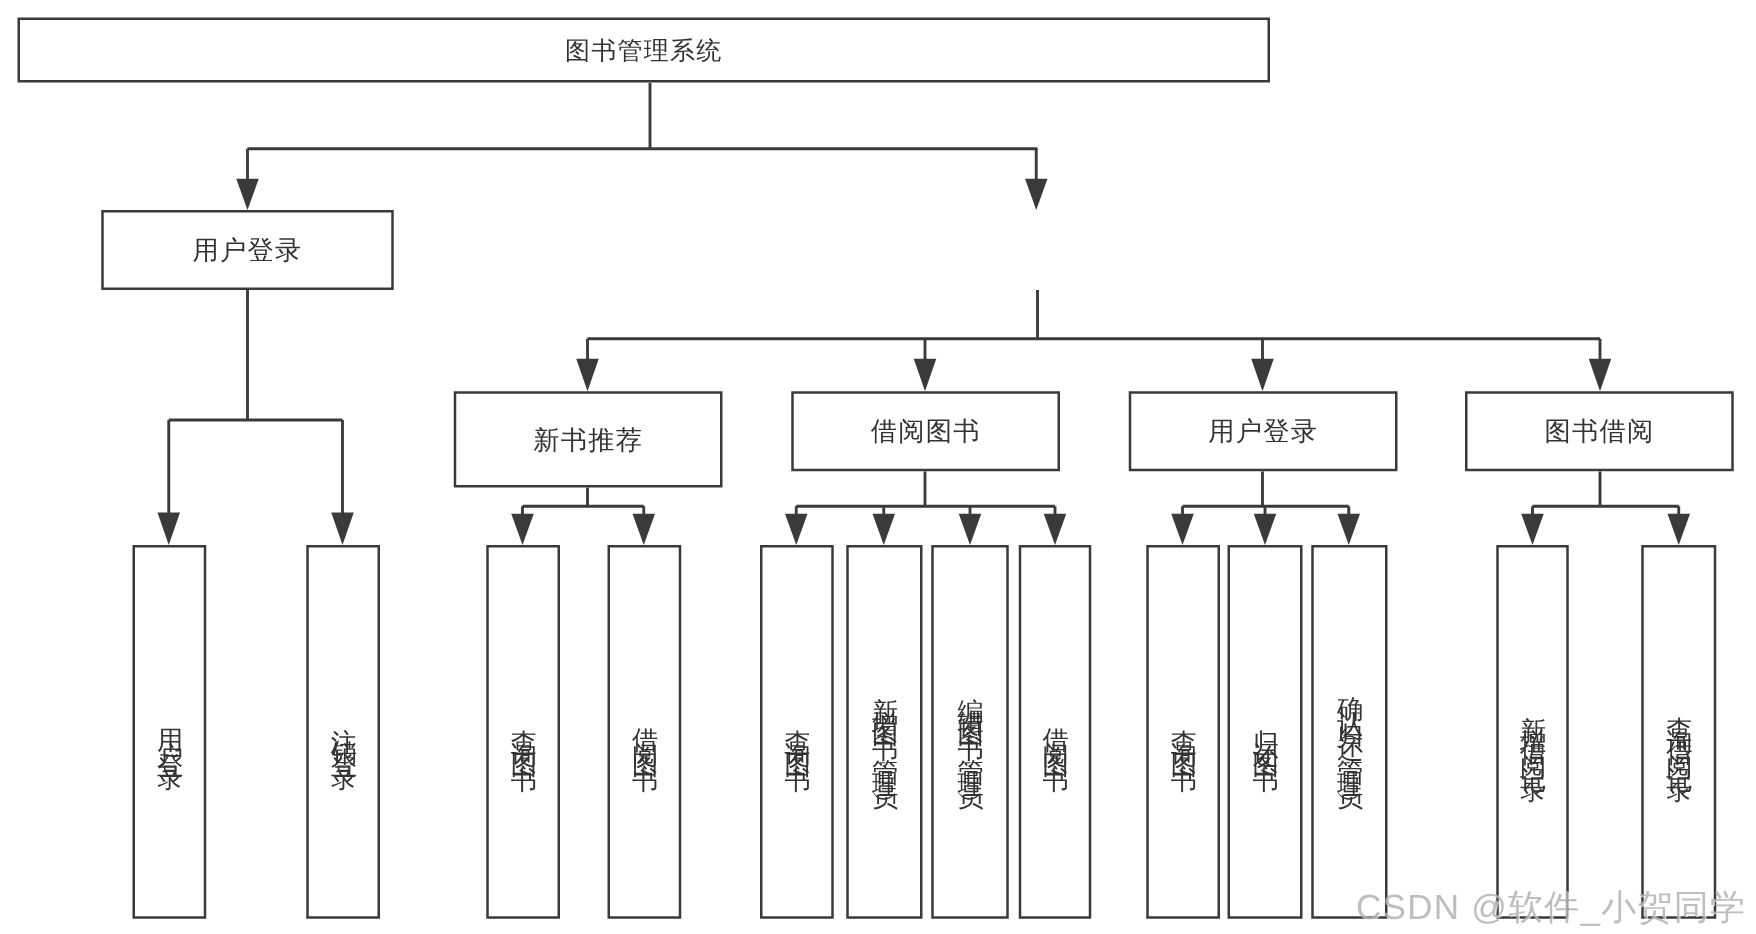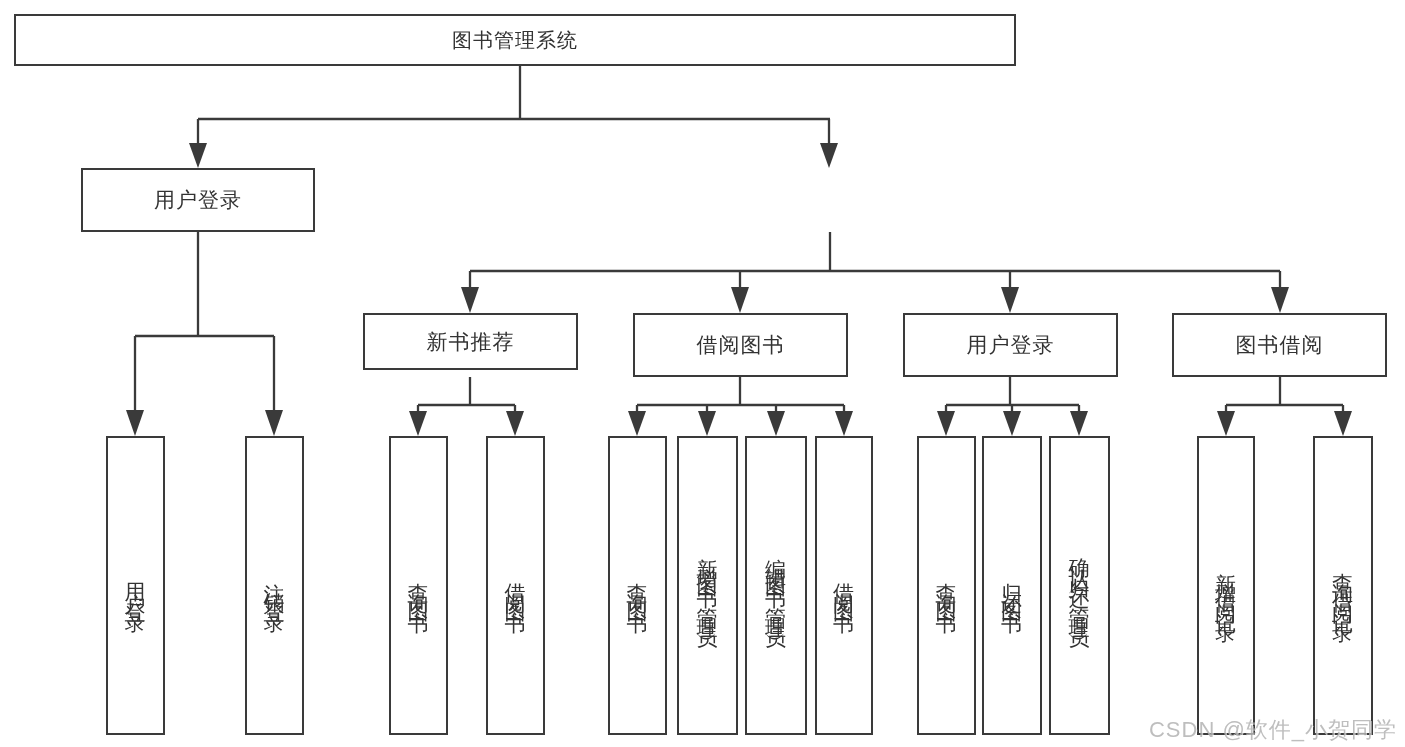--- a/index.html
+++ b/index.html
@@ -16,36 +16,37 @@
   .canvas svg { position: absolute; left: 0; top: 0; }
   .ln { stroke: var(--line, #3a3a3a); stroke-width: 2.3; fill: none; }
   .ar { fill: var(--line, #3a3a3a); }
   .node {
     position: absolute;
     background: #ffffff;
     border: 2px solid var(--line, #3a3a3a);
     display: flex;
     align-items: center;
     justify-content: center;
+    font-family: Liberation Serif, serif;
   }
   .hbox span { font-size: 21px; letter-spacing: 1px; white-space: nowrap; }
   .root span { font-size: 20px; }
   .vbox span {
     writing-mode: vertical-rl;
     text-orientation: mixed;
     font-size: 21px;
     letter-spacing: 10px;
     line-height: 1;
     white-space: nowrap;
   }
   .watermark {
     position: absolute;
     right: 8px;
     bottom: 2px;
-    font-size: 22px;
+    font-size: 28px;
     color: var(--watermark, #b3b3b3);
     opacity: 0.85;
     letter-spacing: 1px;
     text-shadow: 1px 1px 0 rgba(255,255,255,0.8);
     white-space: nowrap;
   }
 </style>
 </head>
 <body>
 
@@ -114,21 +115,21 @@
   </svg>
 
   <div class="node hbox root" style="left:14px;top:14px;width:1002px;height:52px">
     <span>图书管理系统</span>
   </div>
 
   <div class="node hbox" style="left:81px;top:168px;width:234px;height:64px">
     <span>用户登录</span>
   </div>
 
-  <div class="node hbox" style="left:363px;top:313px;width:215px;height:57px">
+  <div class="node hbox" style="left:363px;top:313px;width:215px;height:77px">
     <span>新书推荐</span>
   </div>
   <div class="node hbox" style="left:633px;top:313px;width:215px;height:64px">
     <span>借阅图书</span>
   </div>
   <div class="node hbox" style="left:903px;top:313px;width:215px;height:64px">
     <span>用户登录</span>
   </div>
   <div class="node hbox" style="left:1172px;top:313px;width:215px;height:64px">
     <span>图书借阅</span>

